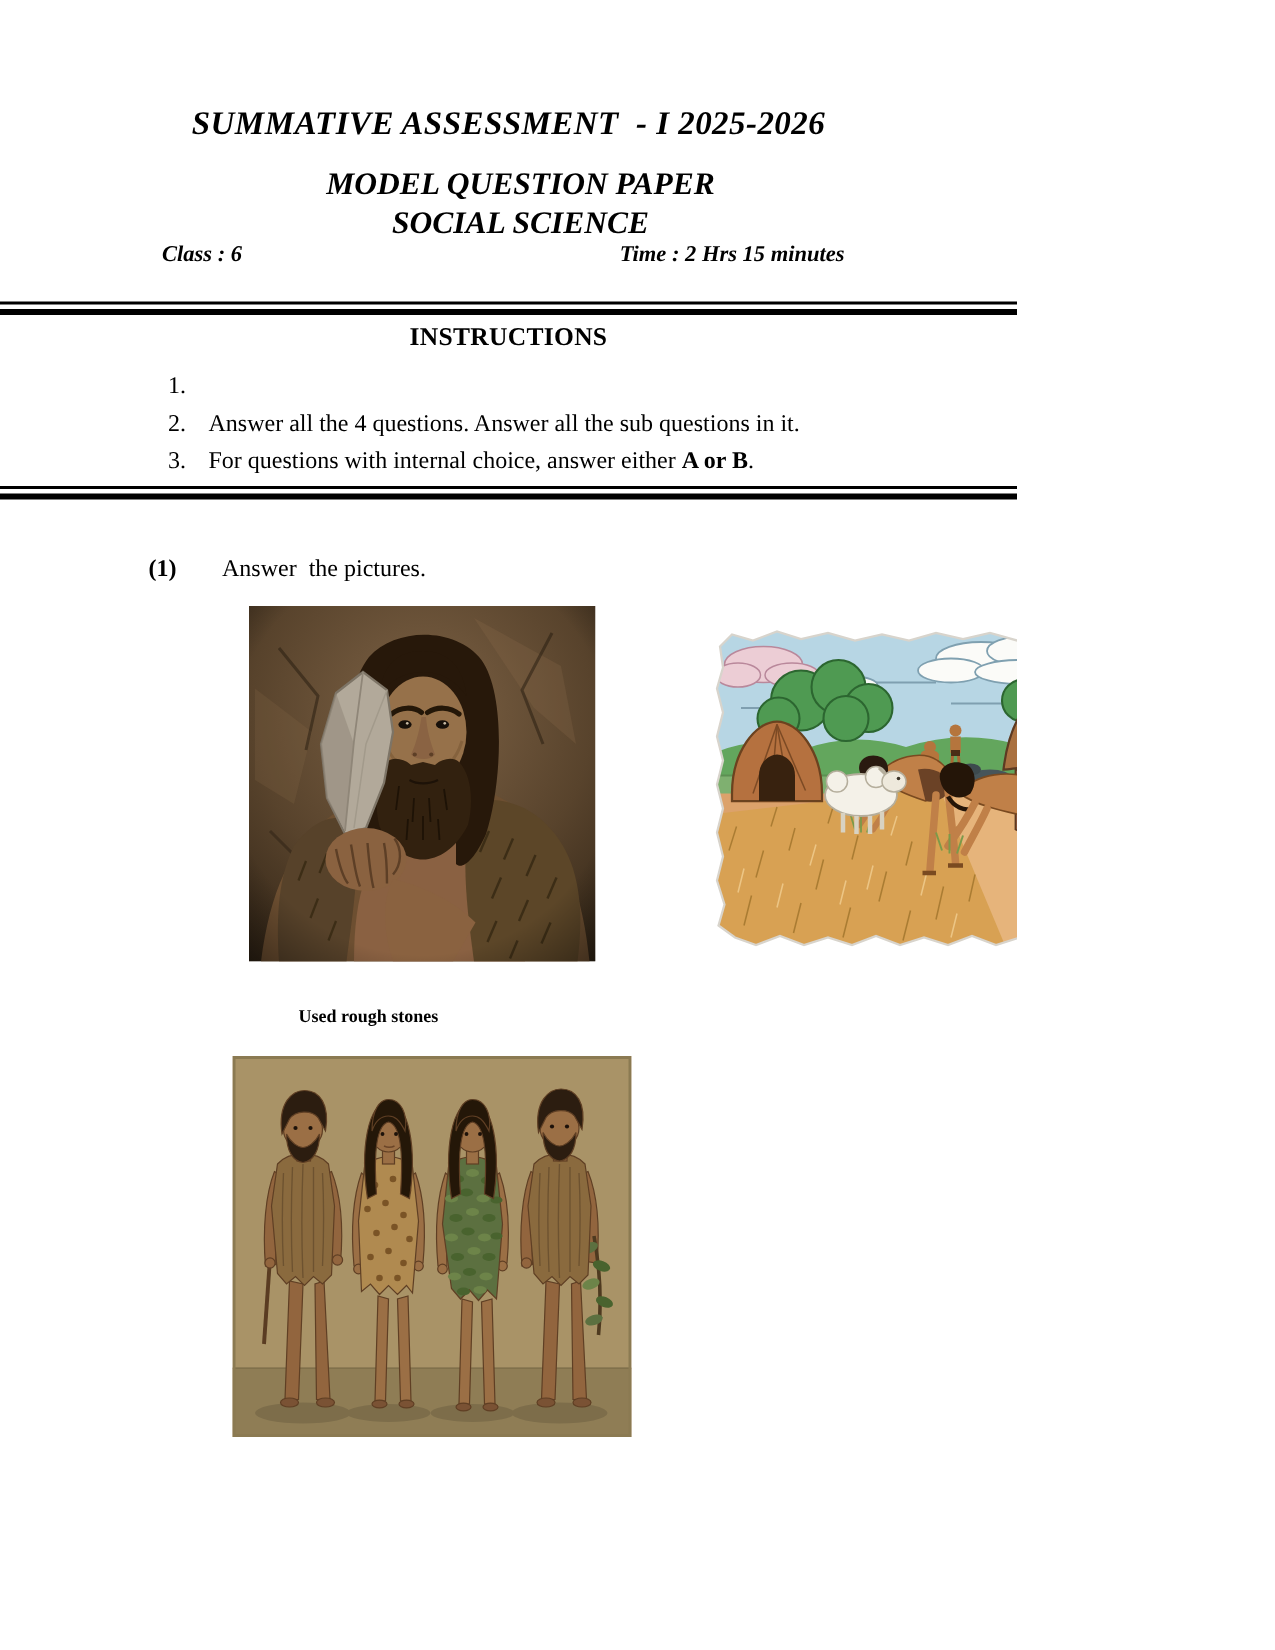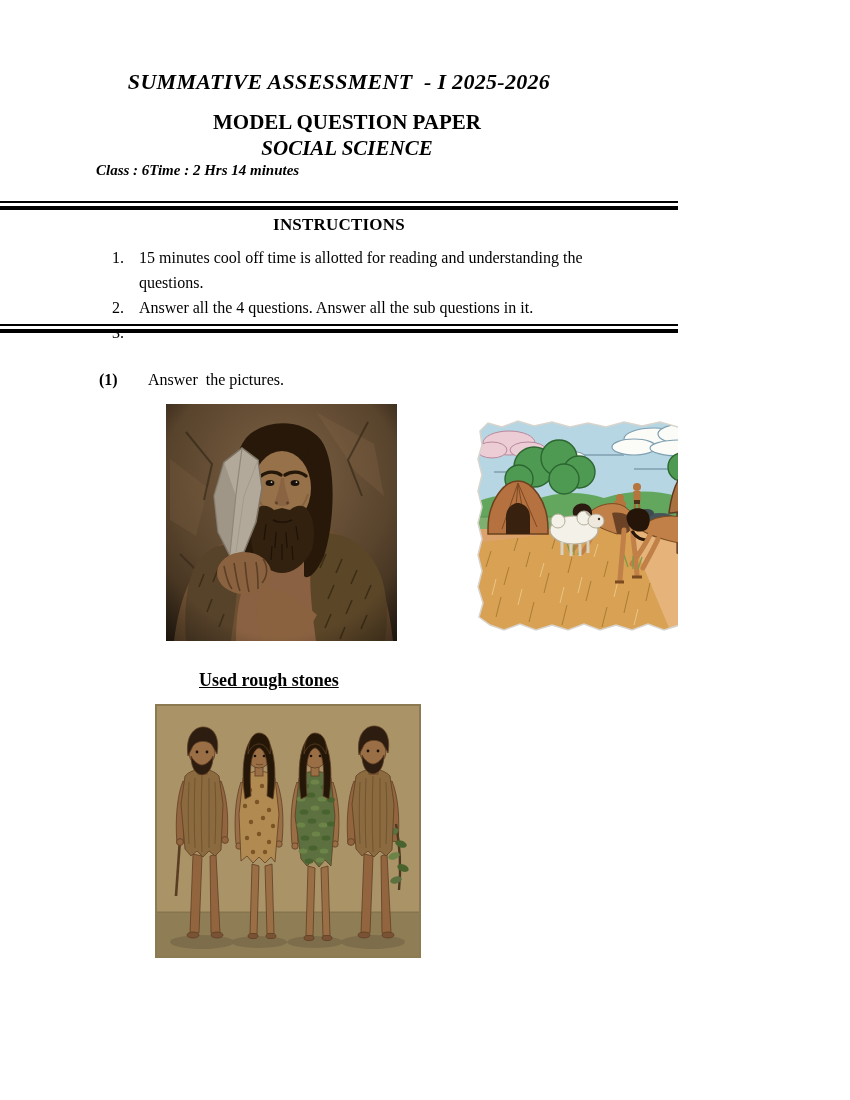--- a/index.html
+++ b/index.html
@@ -5,80 +5,80 @@
   html,body{margin:0;padding:0;}
   body{width:850px;height:1100px;background:#ffffff;}
   .page{position:relative;width:678px;height:1100px;background:#fff;
         font-family:"Liberation Serif", serif;color:#000;overflow:hidden;}
   .abs{position:absolute;}
   .pre{white-space:pre-wrap;}
 
   .title1{top:69px;left:0;right:0;text-align:center;
           font-size:22px;font-weight:bold;font-style:italic;letter-spacing:.3px;}
   .title2{top:110px;left:16px;right:0;text-align:center;
-          font-size:21px;font-weight:bold;}
+          font-size:21px;font-weight:bold;font-style:italic;}
   .title3{top:136px;left:16px;right:0;text-align:center;
           font-size:21px;font-weight:bold;font-style:italic;}
-  .meta-row{top:162px;left:96px;right:115px;display:flex;
-            justify-content:flex-start;font-size:15px;
+  .meta-row{top:162px;left:108px;right:115px;display:flex;
+            justify-content:space-between;font-size:15px;
             font-weight:bold;font-style:italic;}
 
   .rule{left:0;right:0;height:3px;border-top:2px solid #000;border-bottom:4px solid #000;background:#fff;}
   .rule-top{top:201px;}
   .rule-bottom{top:324px;}
 
   .instr-head{top:215px;left:0;right:0;text-align:center;
               font-size:17px;font-weight:bold;letter-spacing:.2px;}
   .instr-list{top:245px;left:112px;right:40px;}
   .instr-item{display:flex;line-height:25px;font-size:16px;}
   .instr-num{width:27px;flex:0 0 27px;}
   .b{font-weight:bold;}
 
   .q-num{top:371px;left:99px;font-size:16px;font-weight:bold;}
   .q-text{top:371px;left:148px;font-size:16px;}
 
   .fig1{top:404px;left:166px;width:231px;height:237px;}
   .fig2{top:417px;left:474px;width:300px;height:218px;}
   .fig3{top:704px;left:155px;width:266px;height:254px;}
-  .caption{top:670px;left:199px;font-size:18px;font-weight:bold;text-decoration:underline;}
+  .caption{top:670px;left:199px;font-size:12px;font-weight:bold;}
 
   .footer{top:1013px;left:682px;font-family:"Liberation Sans", sans-serif;
           font-size:19px;color:#ec4899;}
   .footer span{white-space:pre;}
   svg{display:block;}
 </style>
 </head>
 <body>
 
 <div class="page">
 
   <div class="abs title1 pre">SUMMATIVE ASSESSMENT  - I 2025-2026</div>
   <div class="abs title2 pre">MODEL QUESTION PAPER</div>
   <div class="abs title3 pre">SOCIAL SCIENCE</div>
 
   <div class="abs meta-row">
     <span class="pre">Class : 6</span>
-    <span class="pre">Time : 2 Hrs 14 minutes</span>
+    <span class="pre">Time : 2 Hrs 15 minutes</span>
   </div>
 
   <div class="abs rule rule-top"></div>
 
   <div class="abs instr-head">INSTRUCTIONS</div>
 
   <div class="abs instr-list">
     <div class="instr-item">
       <span class="instr-num">1.</span>
-      <span class="pre">15 minutes cool off time is allotted for reading and understanding the questions.</span>
     </div>
     <div class="instr-item">
       <span class="instr-num">2.</span>
       <span class="pre">Answer all the 4 questions. Answer all the sub questions in it.</span>
     </div>
     <div class="instr-item">
       <span class="instr-num">3.</span>
+      <span class="pre"><span class="pre">For questions with internal choice, answer either </span><span class="b pre">A or B</span><span class="pre">.</span></span>
     </div>
   </div>
 
   <div class="abs rule rule-bottom"></div>
 
   <div class="abs q-num">(1)</div>
   <div class="abs q-text pre">Answer  the pictures.</div>
 
   <div class="abs fig1">
     <svg viewBox="0 0 231 237" width="231" height="237">

